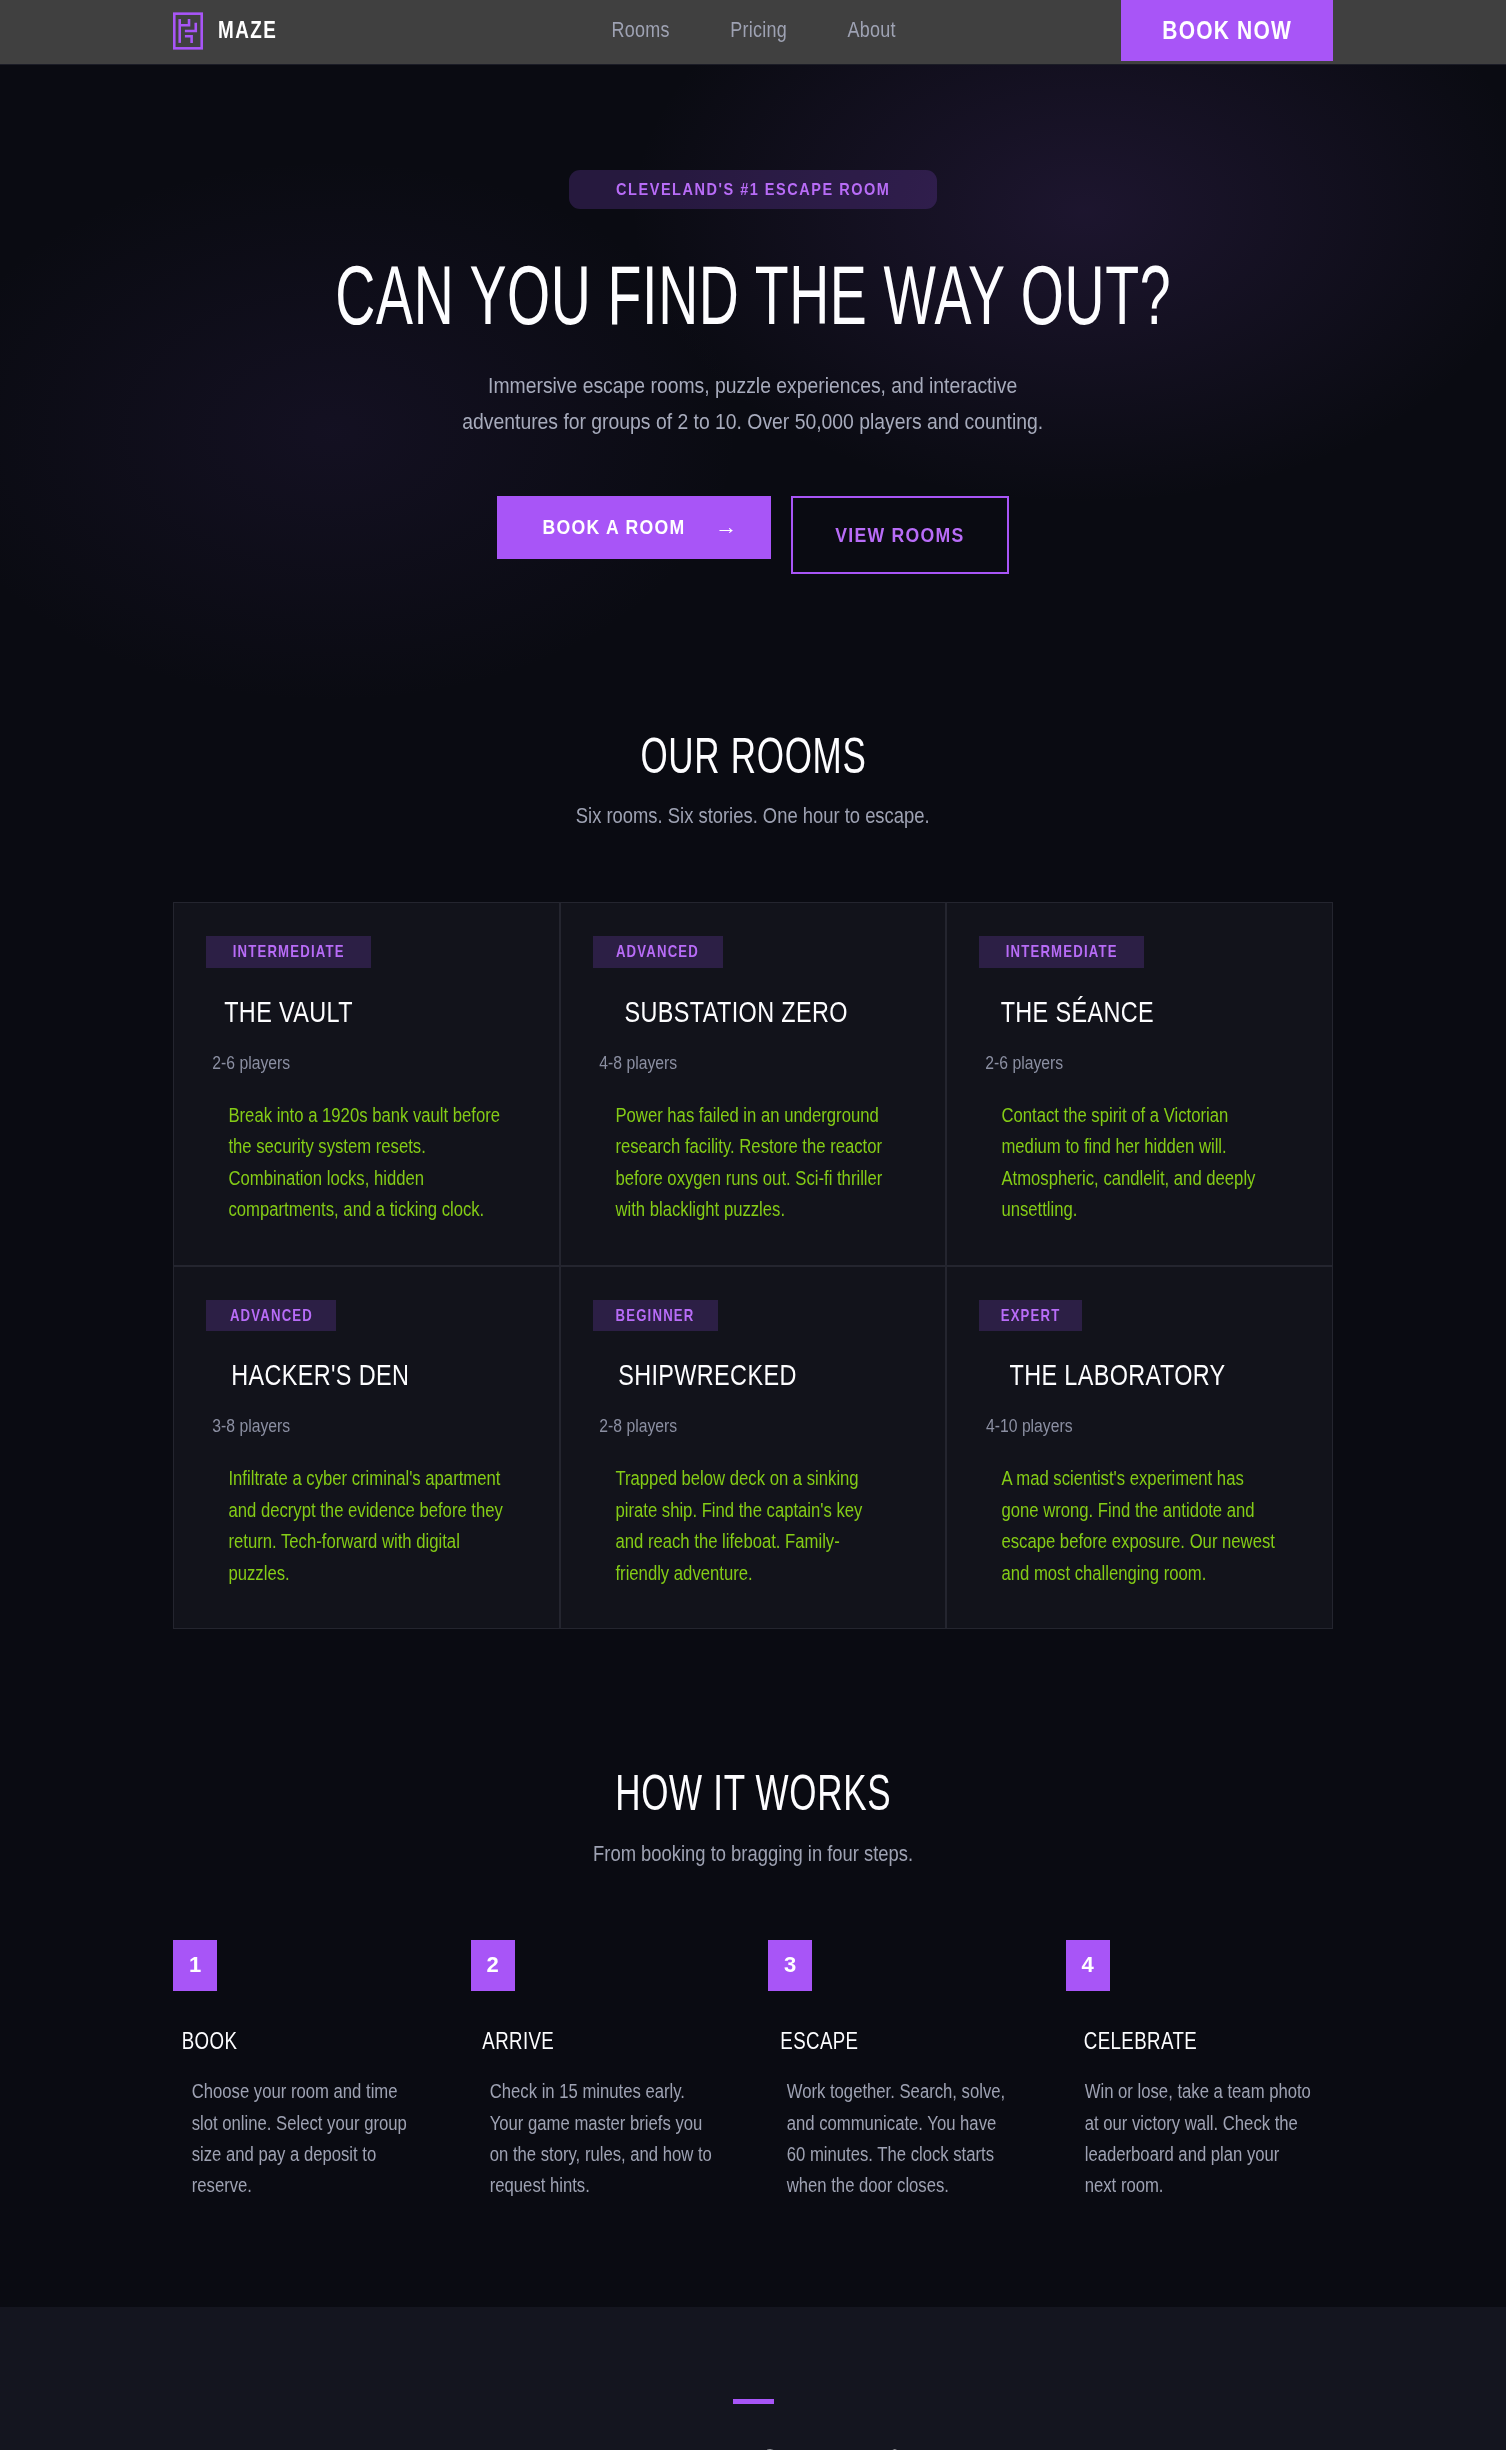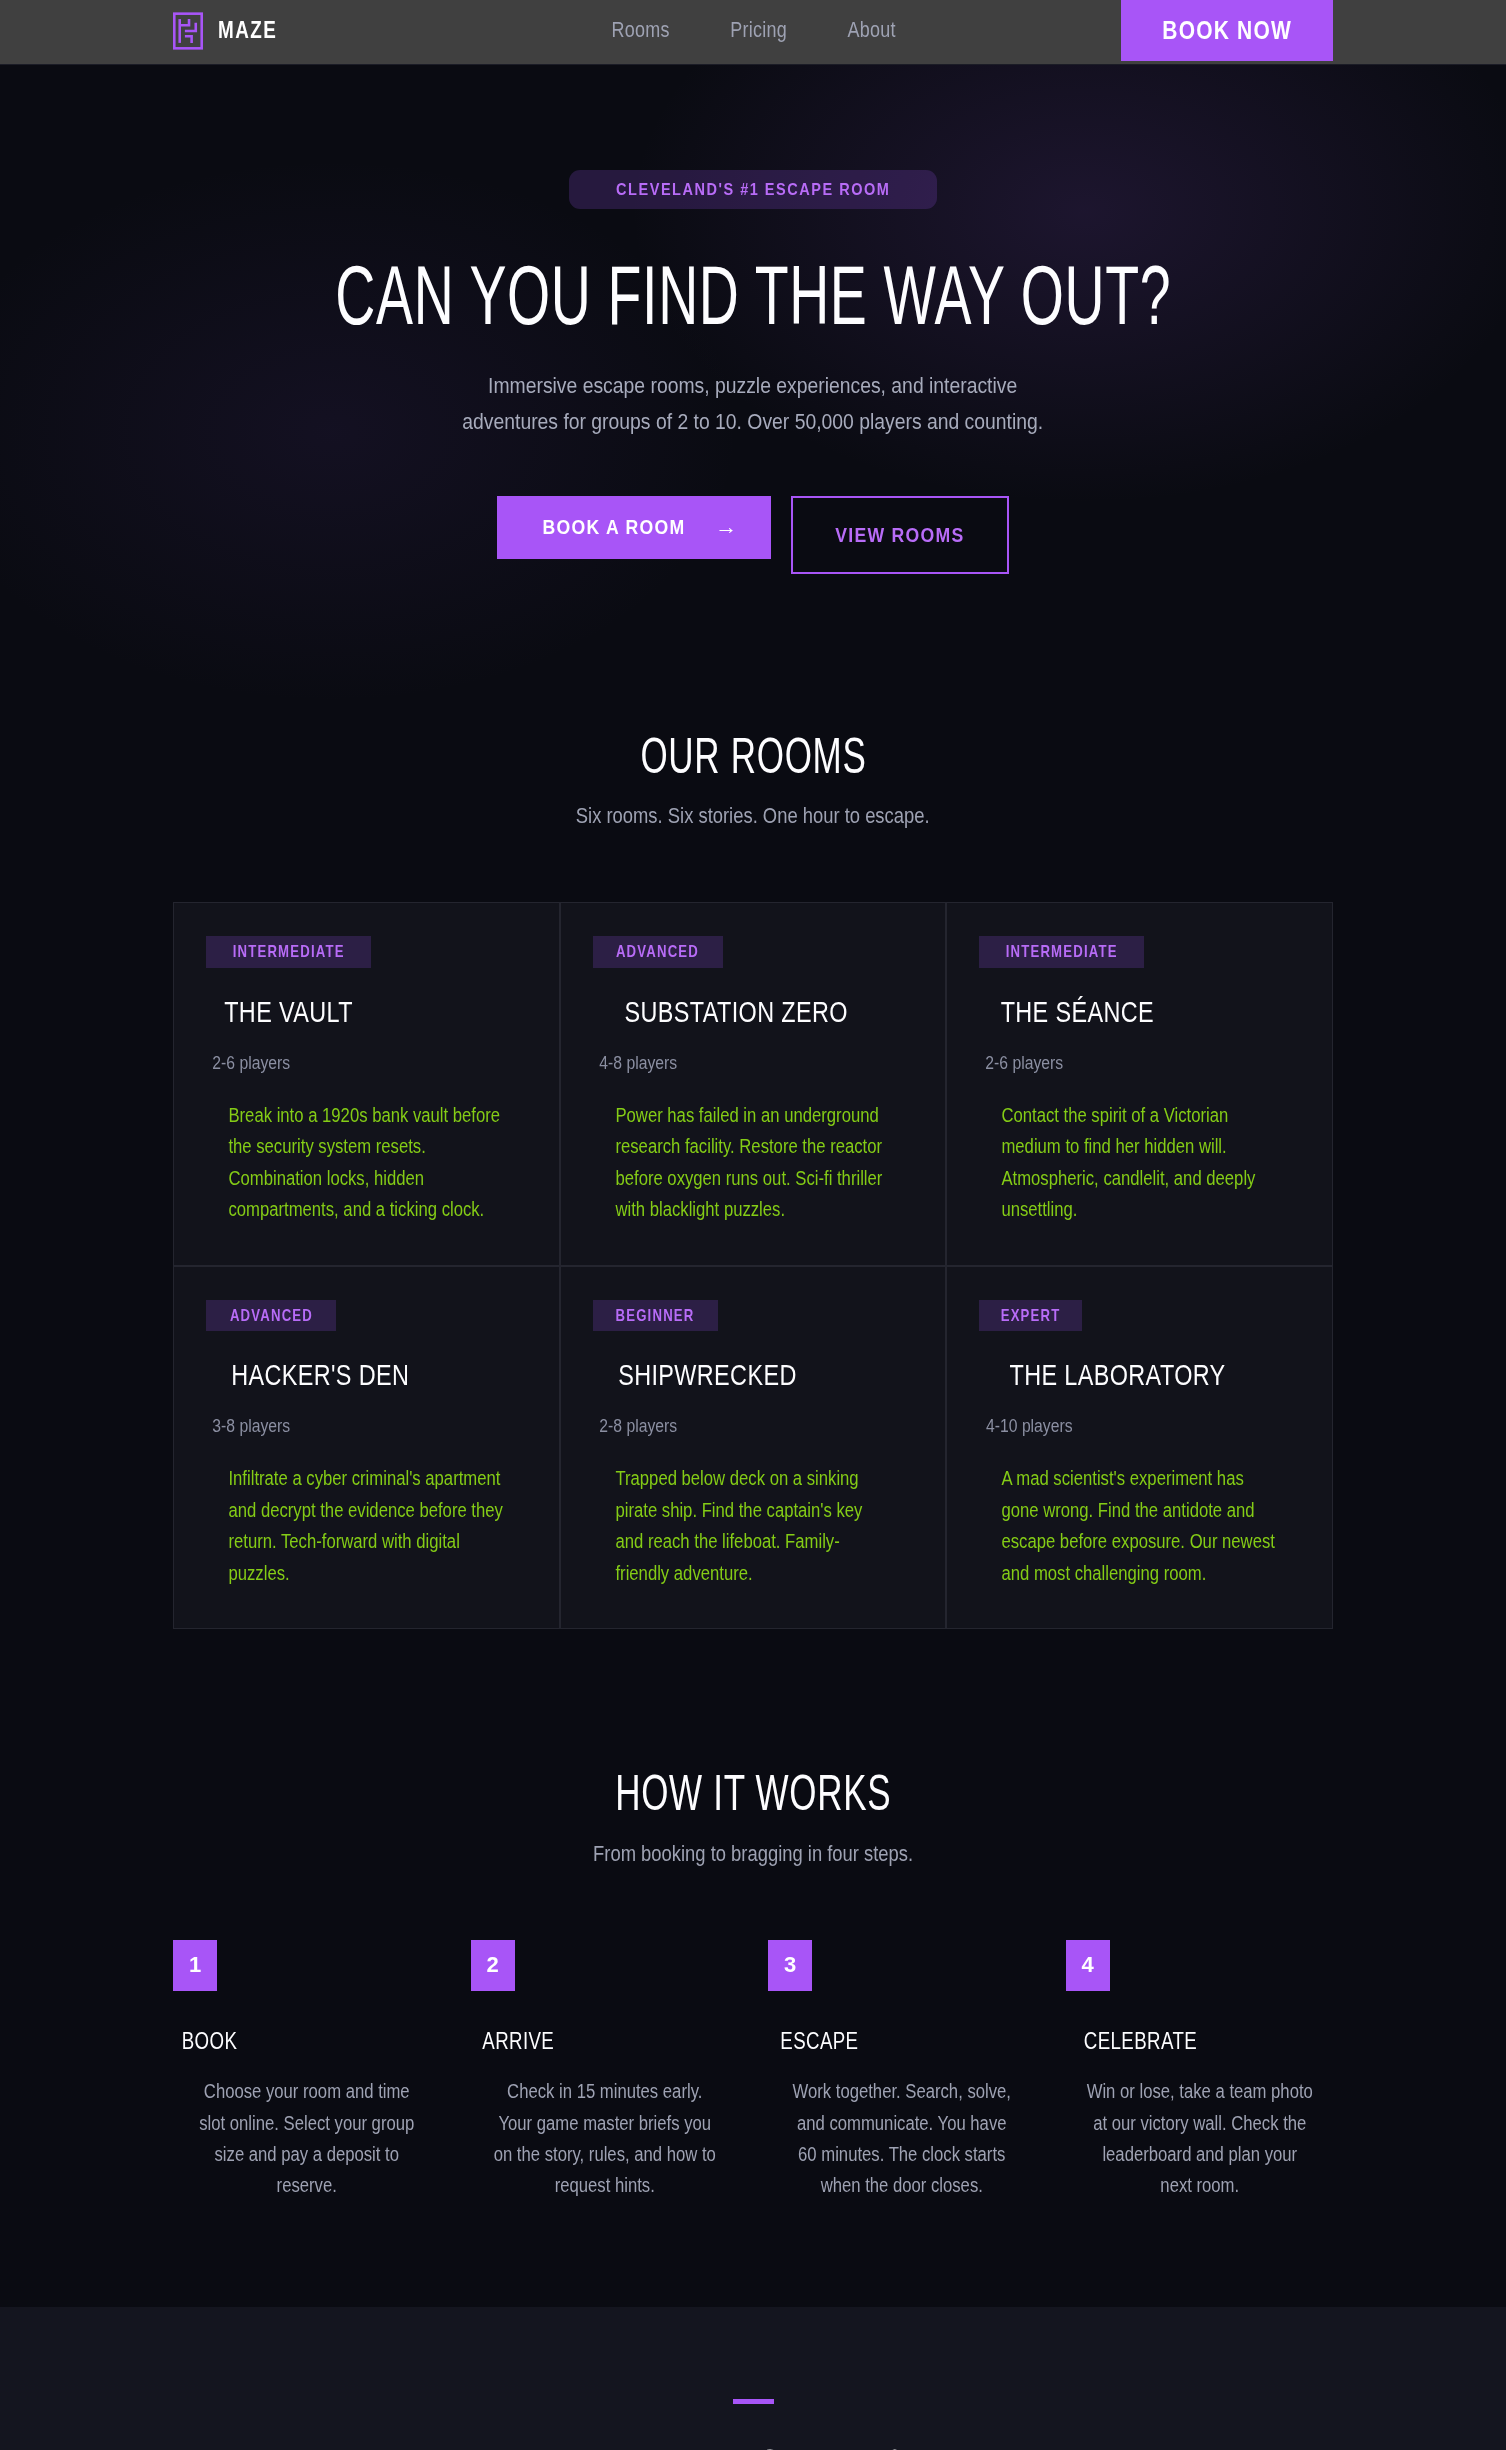--- a/index.html
+++ b/index.html
@@ -135,21 +135,21 @@
   .step-num {
     width:44px; height:51px; background:#a855f7; color:#fff;
     display:flex; align-items:center; justify-content:center;
     font-size:22px; font-weight:700;
   }
   .step-title {
     margin-top:38px; font-size:24.6px; font-weight:400;
     letter-spacing:0.5px; color:#fdfdff; line-height:1;
   }
   .step-title span { transform:scaleX(0.76); display:inline-block; }
-  .step-desc { margin-top:23px; font-size:19.4px; line-height:1.62; color:#9ea2b3;text-align:center; }
+  .step-desc { margin-top:23px; font-size:19.4px; line-height:1.62; color:#9ea2b3; }
   .step-desc span { transform:scaleX(0.86); display:inline-block; }
 
   
   .cta {
     margin-top:105px;
     background:#14151f;
     padding:92px 173px 94px;
     text-align:center;
   }
   .cta-rule { width:41px; height:4.7px; background:#a855f7; margin:0 auto; }

